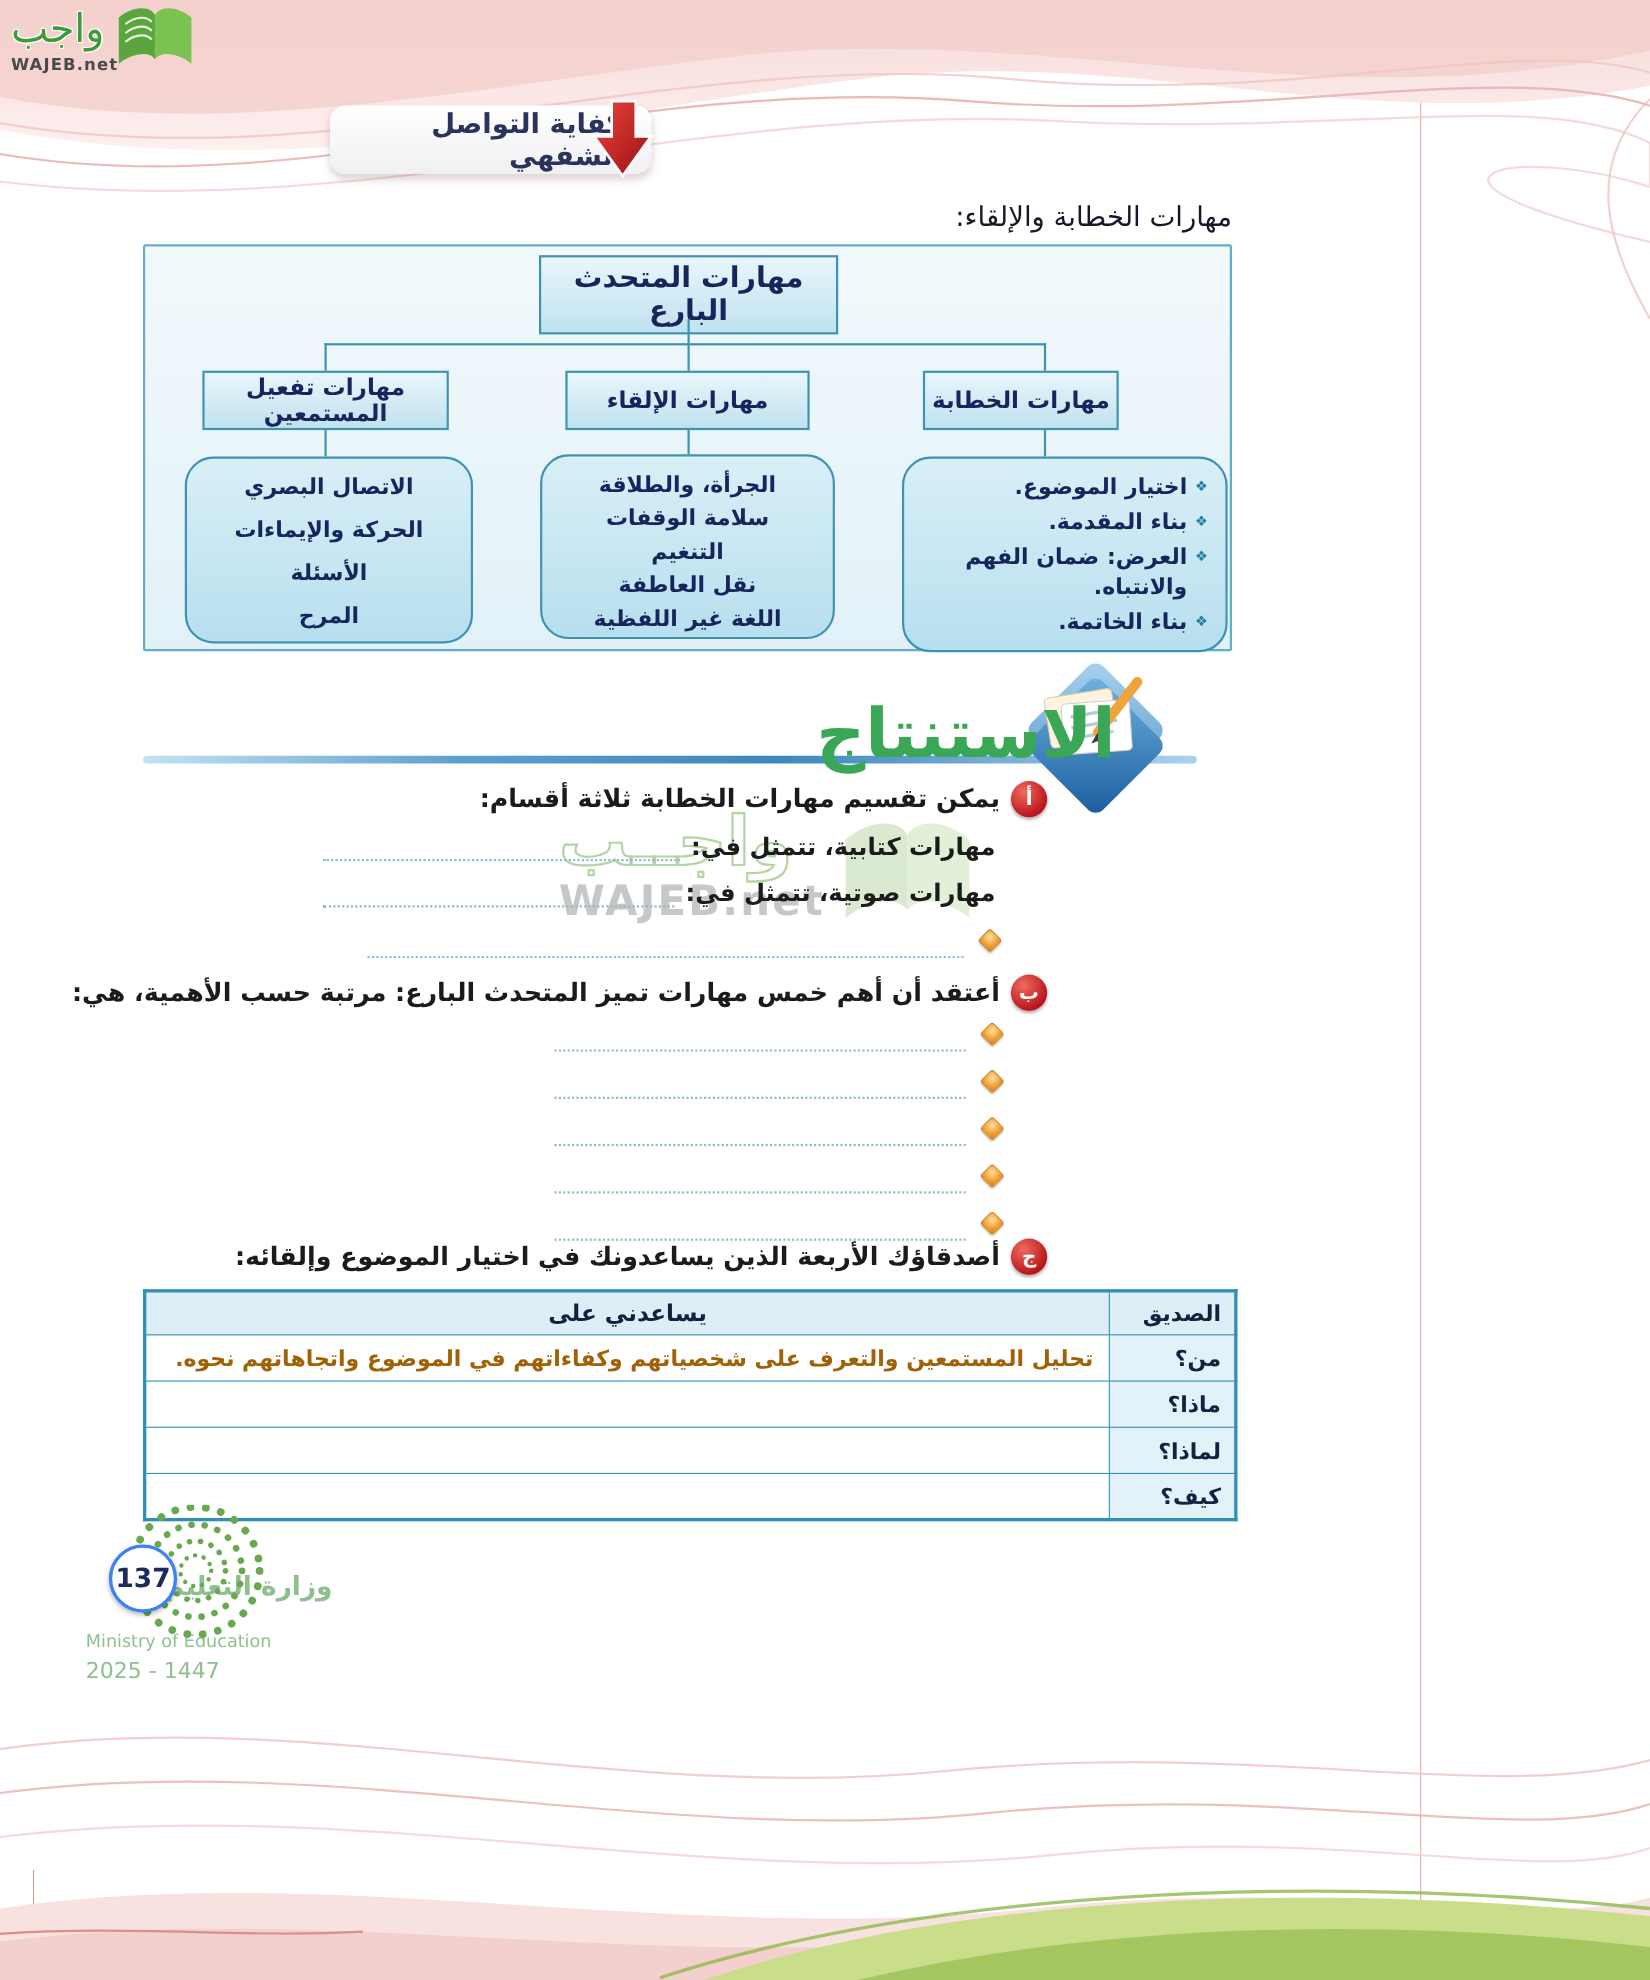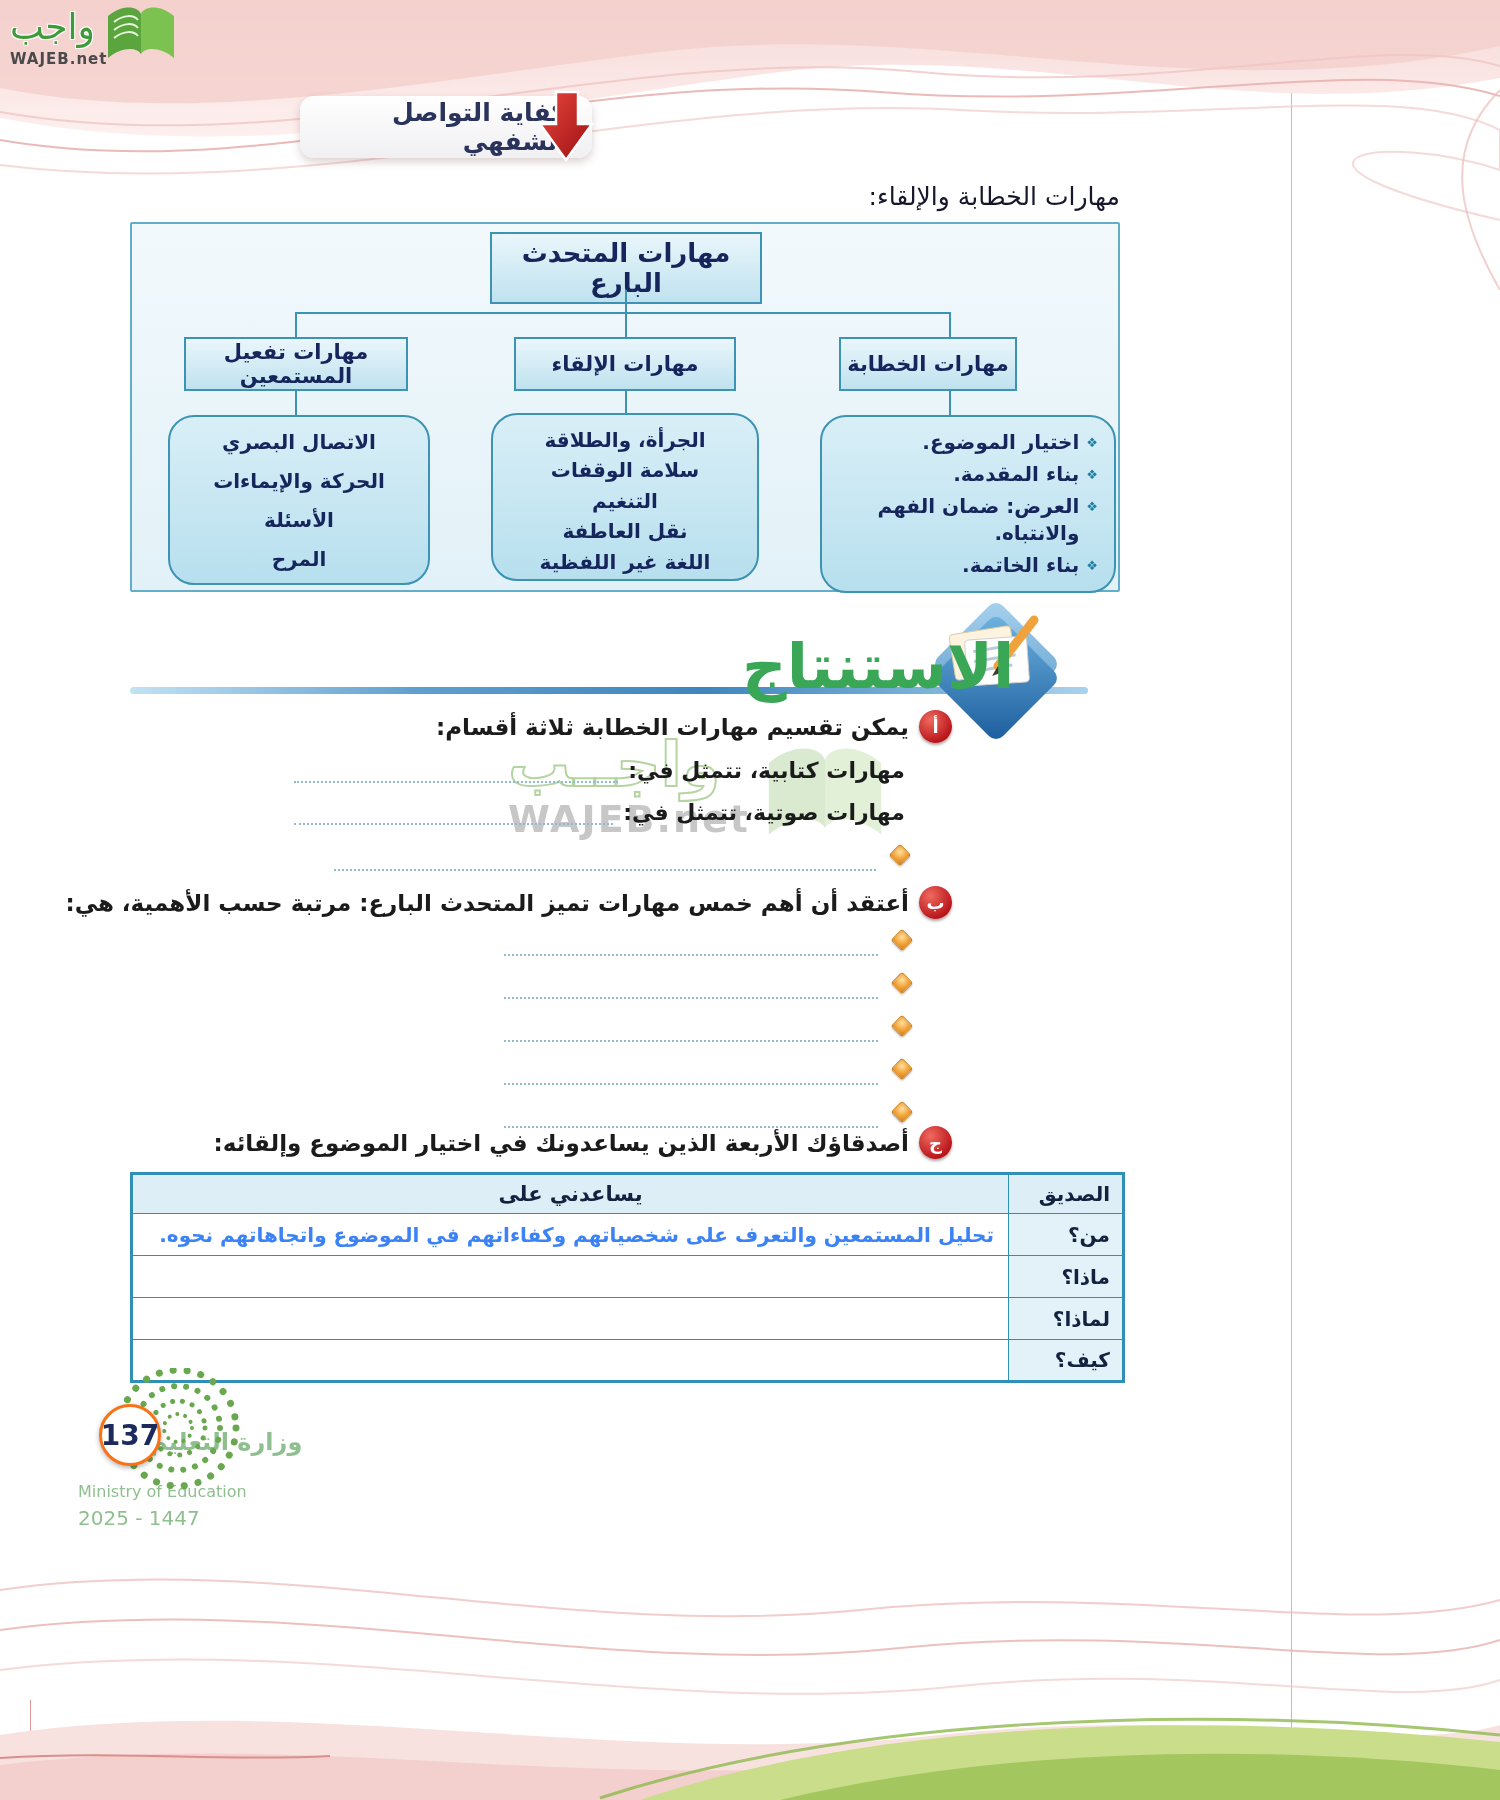--- a/index.html
+++ b/index.html
@@ -82,27 +82,27 @@
     box-shadow:1px 1px 2px rgba(0,0,0,.25)}
 
   
   .friends-table{position:absolute;left:130px;top:1172px;width:995px;border-collapse:collapse;direction:rtl;z-index:2}
   .friends-table th,.friends-table td{border:1.6px solid #2f8fb4}
   .friends-table{border:3px solid #2f8fb4}
   .th-friend,.td-friend{width:115px;background:#e3f2f9;font-weight:bold;color:#13223f;
     text-align:right;padding:6px 12px;font-size:20px}
   .th-help{background:#ddeef7;font-weight:bold;color:#13223f;text-align:center;font-size:21px;height:40px}
   .th-friend{background:#ddeef7}
-  .td-help{background:#ffffff;text-align:right;padding:8px 14px;font-size:20px;font-weight:bold;color:#3b82f6;height:42px}
+  .td-help{background:#ffffff;text-align:right;padding:8px 14px;font-size:20px;font-weight:bold;color:#a16207;height:42px}
 
   
   .ministry-logo{left:58px;top:1368px;z-index:3}
   .page-badge{left:99px;top:1404px;width:62px;height:62px;border-radius:50%;background:#fff;
-    border:3px solid #f97316;display:flex;align-items:center;justify-content:center;
-    font-size:28px;font-weight:bold;color:#1c2a5e;box-shadow:0 2px 5px rgba(0,0,0,.3);z-index:4}
+    border:3px solid #3b82f6;display:flex;align-items:center;justify-content:center;
+    font-size:24px;font-weight:bold;color:#1c2a5e;box-shadow:0 2px 5px rgba(0,0,0,.3);z-index:4}
   .ministry-ar{left:150px;top:1428px;font-size:24px;font-weight:bold;color:#8fbf8f;direction:rtl;z-index:2}
   .ministry-en{left:78px;top:1482px;font-size:16px;color:#8fbf8f;z-index:2}
   .ministry-years{left:78px;top:1506px;font-size:20px;color:#8fbf8f;z-index:2}
 
   .top-waves{left:0;top:0;z-index:1}
   .bottom-waves{left:0;top:1530px;z-index:1}
 </style>
 </head>
 <body>
 

